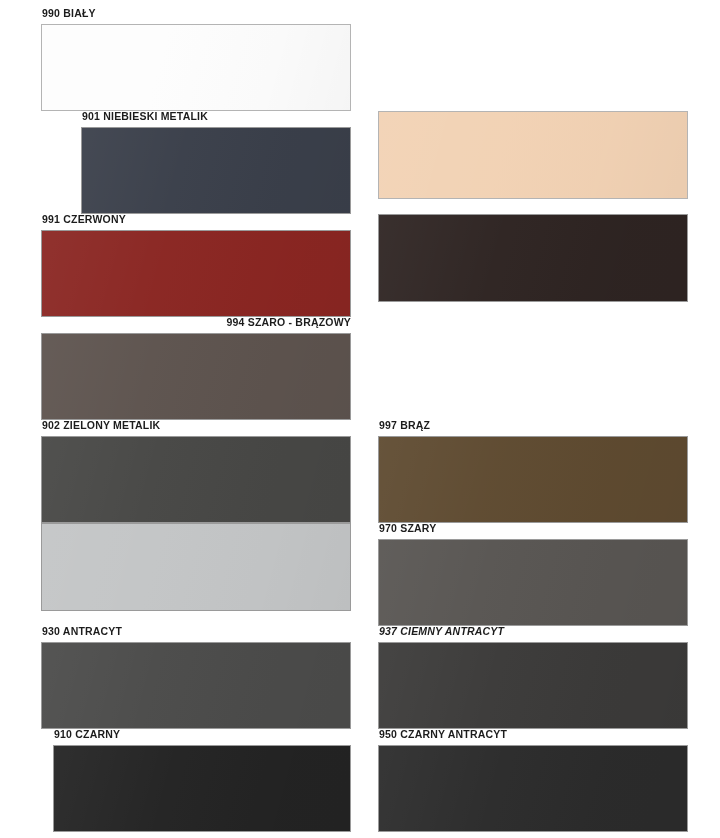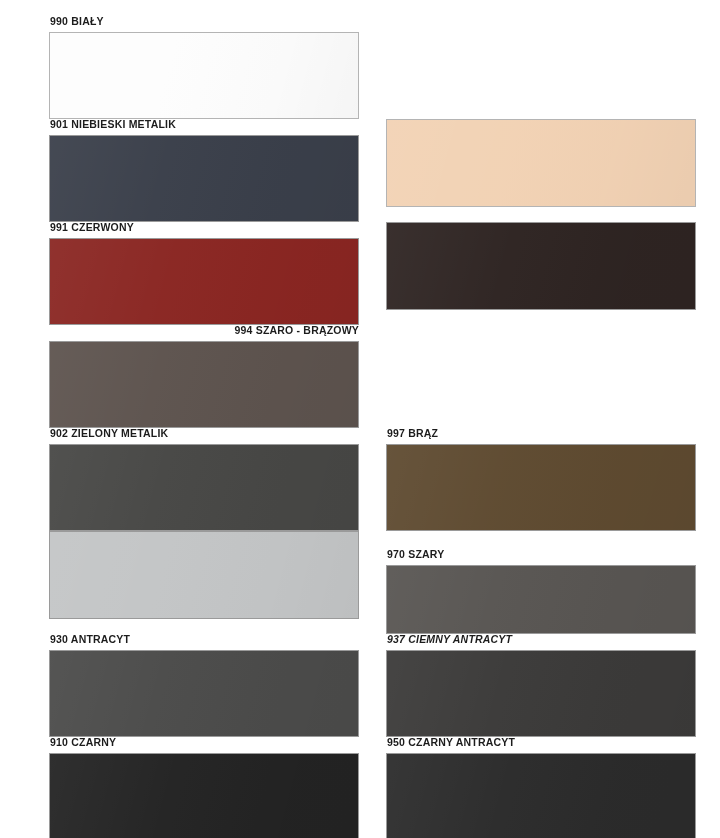--- a/index.html
+++ b/index.html
@@ -11,21 +11,21 @@
   body {
     width: 720px;
     height: 838px;
     font-family: "Liberation Sans", sans-serif;
     overflow: hidden;
   }
   #swatch-sheet {
     position: relative;
     width: 720px;
     height: 838px;
-    padding: 12px;
+    padding: 4px;
     box-sizing: border-box;
   }
   .swatch-grid {
     display: grid;
     grid-template-columns: 310px 27px 310px;
     grid-auto-rows: 103px;
     margin: 0 0 0 37px;
     padding-top: 4px;
   }
   .swatch-cell {
@@ -78,21 +78,21 @@
 </head>
 <body>
 
 <div id="swatch-sheet">
   <div class="swatch-grid">
       <div class="swatch-cell" style="grid-row: 1;">
         <div class="swatch-label">990 BIAŁY</div>
         <div class="swatch-chip light-chip" style="background-color: rgb(253, 253, 253);"></div>
       </div>
       <div class="swatch-cell col-right is-empty" style="grid-row: 1;"></div>
-      <div class="swatch-cell" style="grid-row: 2;">
+      <div class="swatch-cell" style="grid-row: 2; margin-left: 40px;">
         <div class="swatch-label">901 NIEBIESKI METALIK</div>
         <div class="swatch-chip" style="background-color: rgb(58, 63, 74);"></div>
       </div>
       <div class="swatch-cell col-right" style="grid-row: 2;">
         <div class="swatch-chip light-chip" style="background-color: rgb(242, 210, 180);"></div>
       </div>
       <div class="swatch-cell" style="grid-row: 3;">
         <div class="swatch-label">991 CZERWONY</div>
         <div class="swatch-chip" style="background-color: rgb(138, 38, 34);"></div>
       </div>
@@ -107,33 +107,33 @@
         <div class="swatch-label">902 ZIELONY METALIK</div>
         <div class="swatch-chip" style="background-color: rgb(71, 71, 69);"></div>
       </div>
       <div class="swatch-cell col-right" style="grid-row: 5;">
         <div class="swatch-label">997 BRĄZ</div>
         <div class="swatch-chip" style="background-color: rgb(94, 74, 48);"></div>
       </div>
       <div class="swatch-cell" style="grid-row: 6;">
         <div class="swatch-chip" style="background-color: rgb(195, 197, 198);"></div>
       </div>
-      <div class="swatch-cell col-right" style="grid-row: 6; margin-top: 18px;">
+      <div class="swatch-cell col-right" style="grid-row: 6;">
         <div class="swatch-label">970 SZARY</div>
         <div class="swatch-chip" style="background-color: rgb(88, 85, 82);"></div>
       </div>
       <div class="swatch-cell" style="grid-row: 7;">
         <div class="swatch-label">930 ANTRACYT</div>
         <div class="swatch-chip" style="background-color: rgb(75, 75, 74);"></div>
       </div>
       <div class="swatch-cell col-right" style="grid-row: 7; font-style: italic;">
         <div class="swatch-label">937 CIEMNY ANTRACYT</div>
         <div class="swatch-chip" style="background-color: rgb(59, 58, 57);"></div>
       </div>
-      <div class="swatch-cell" style="grid-row: 8;">
+      <div class="swatch-cell" style="grid-row: 8; margin-left: 12px;">
         <div class="swatch-label">910 CZARNY</div>
         <div class="swatch-chip" style="background-color: rgb(35, 35, 35);"></div>
       </div>
       <div class="swatch-cell col-right" style="grid-row: 8; border-radius: 8px;">
         <div class="swatch-label">950 CZARNY ANTRACYT</div>
         <div class="swatch-chip" style="background-color: rgb(43, 43, 43);"></div>
       </div>
     </div>
 </div>
 

